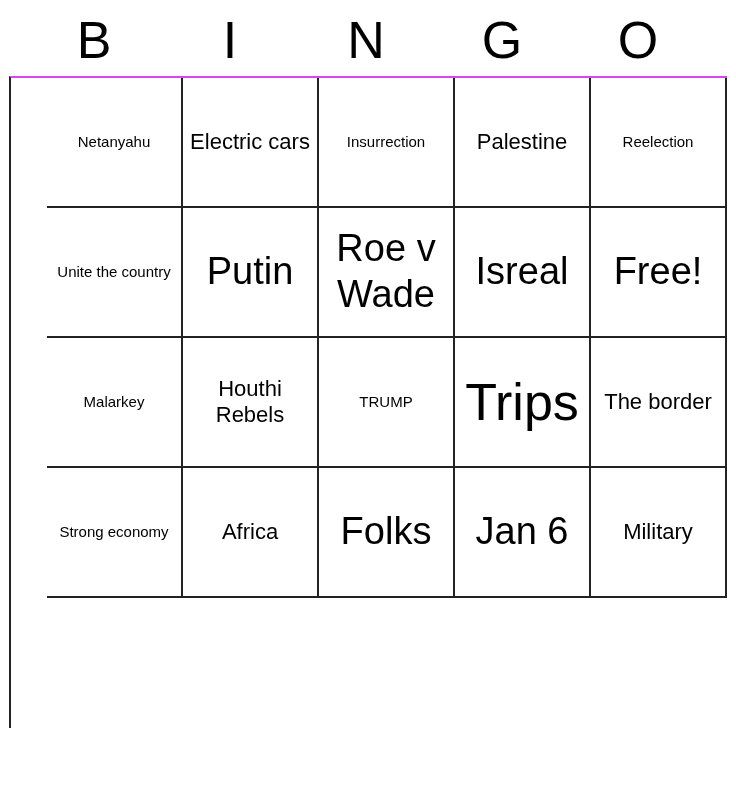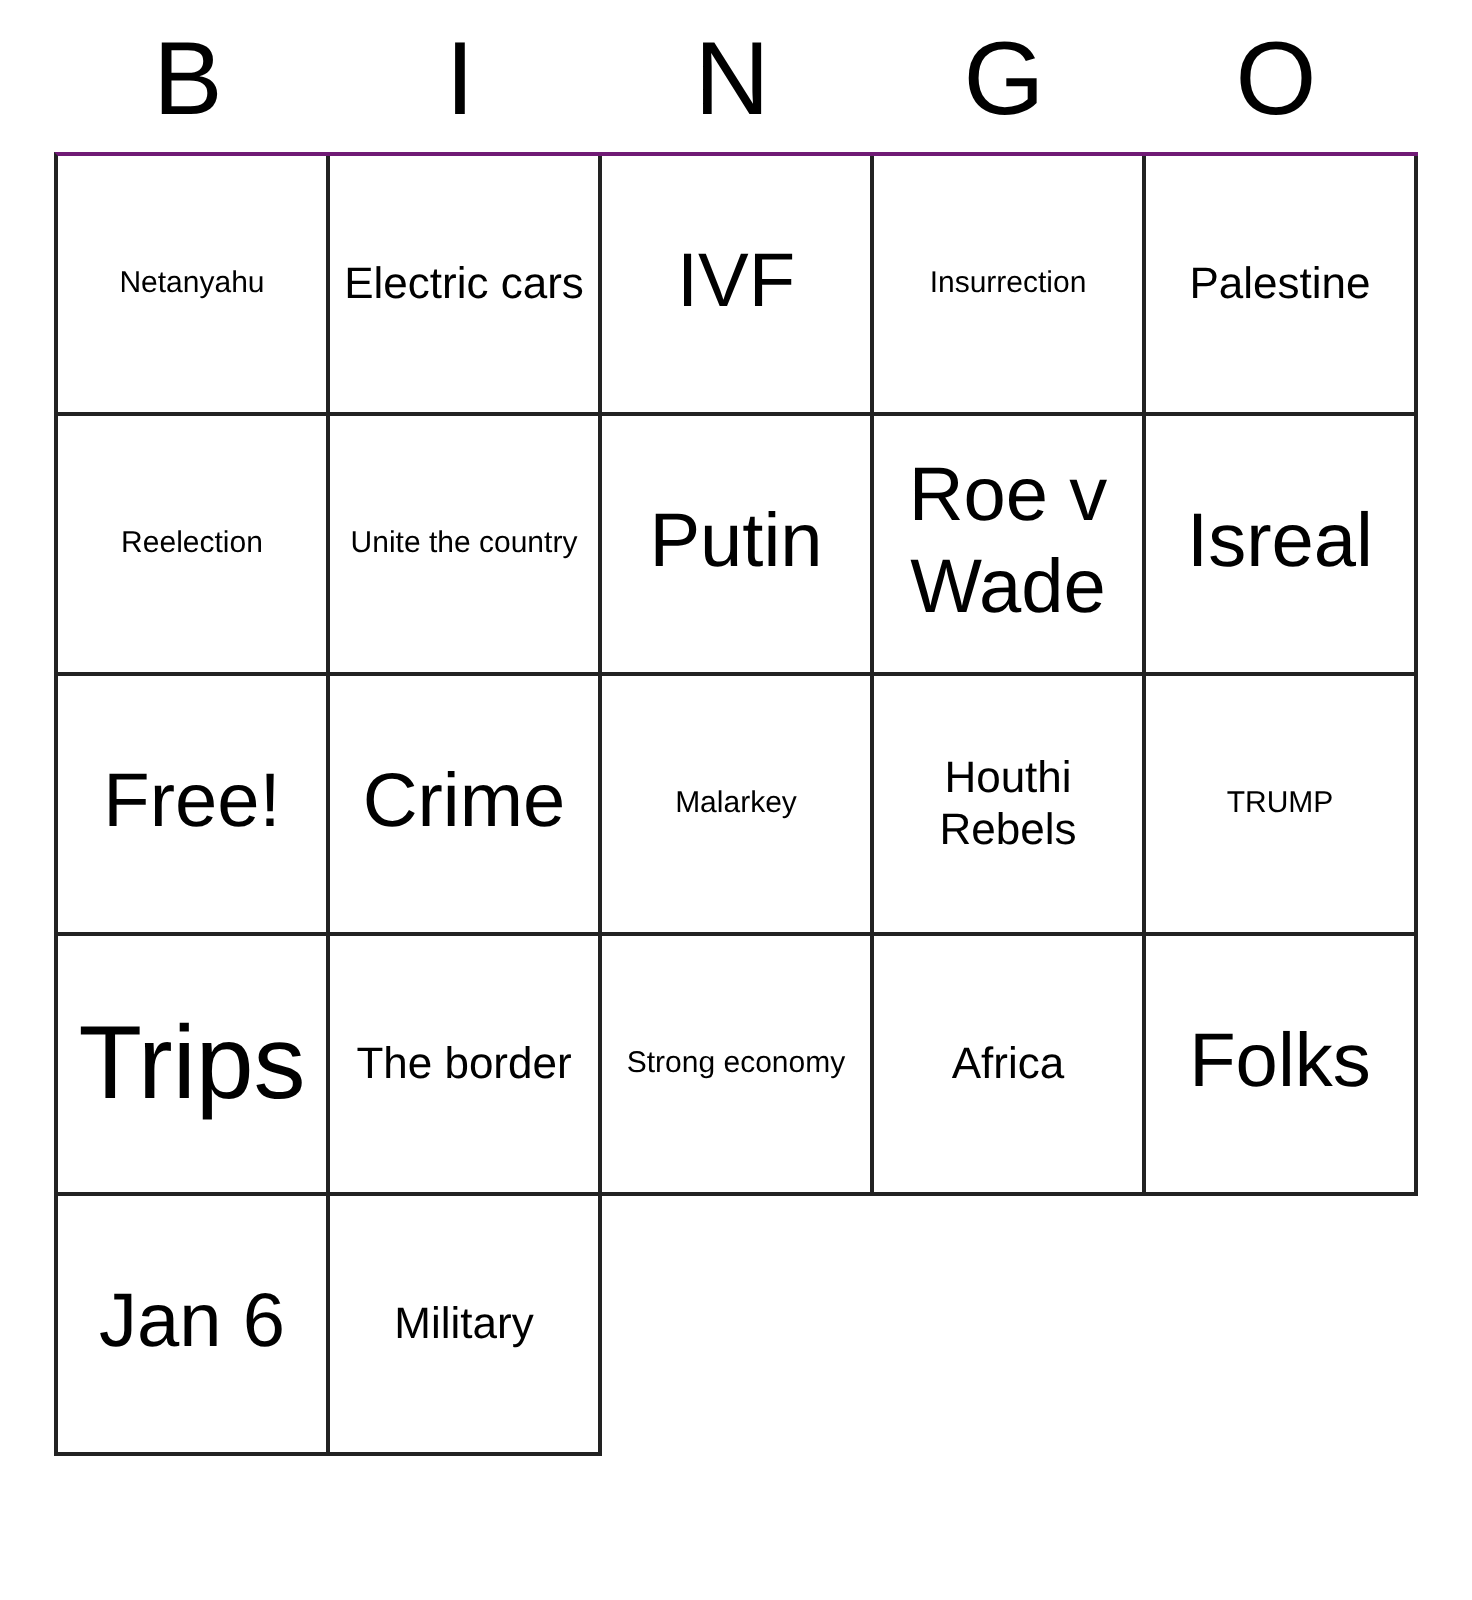--- a/index.html
+++ b/index.html
@@ -33,21 +33,22 @@
       font-size: 52px;
       font-weight: normal;
       letter-spacing: 4px;
     }
 
     .bingo-grid {
       display: grid;
       grid-template-columns: repeat(5, 136px);
       grid-template-rows: repeat(5, 130px);
       border-left: 2px solid #222;
-      border-top: 2px solid #701a75;
+      border-top: 2px solid #d946ef;
+      padding-left: 36px;
     }
 
     .bingo-cell {
       border-right: 2px solid #222;
       border-bottom: 2px solid #222;
       display: flex;
       align-items: center;
       justify-content: center;
       text-align: center;
       padding: 6px;
@@ -86,23 +87,20 @@
   </div>
 
 <div class="bingo-grid">
 <div class="bingo-cell">
       <span class="text-small">Netanyahu</span>
     </div>
     <div class="bingo-cell">
       <span class="text-medium">Electric cars</span>
     </div>
     <div class="bingo-cell">
-      <span class="text-large">IVF</span>
-    </div>
-    <div class="bingo-cell">
       <span class="text-small">Insurrection</span>
     </div>
     <div class="bingo-cell">
       <span class="text-medium">Palestine</span>
     </div>
     <div class="bingo-cell">
       <span class="text-small">Reelection</span>
     </div>
     <div class="bingo-cell">
       <span class="text-small">Unite the country</span>
@@ -111,23 +109,20 @@
       <span class="text-large">Putin</span>
     </div>
     <div class="bingo-cell">
       <span class="text-large">Roe v Wade</span>
     </div>
     <div class="bingo-cell">
       <span class="text-large">Isreal</span>
     </div>
     <div class="bingo-cell">
       <span class="text-large">Free!</span>
-    </div>
-    <div class="bingo-cell">
-      <span class="text-large">Crime</span>
     </div>
     <div class="bingo-cell">
       <span class="text-small">Malarkey</span>
     </div>
     <div class="bingo-cell">
       <span class="text-medium">Houthi Rebels</span>
     </div>
     <div class="bingo-cell">
       <span class="text-small">TRUMP</span>
     </div>

